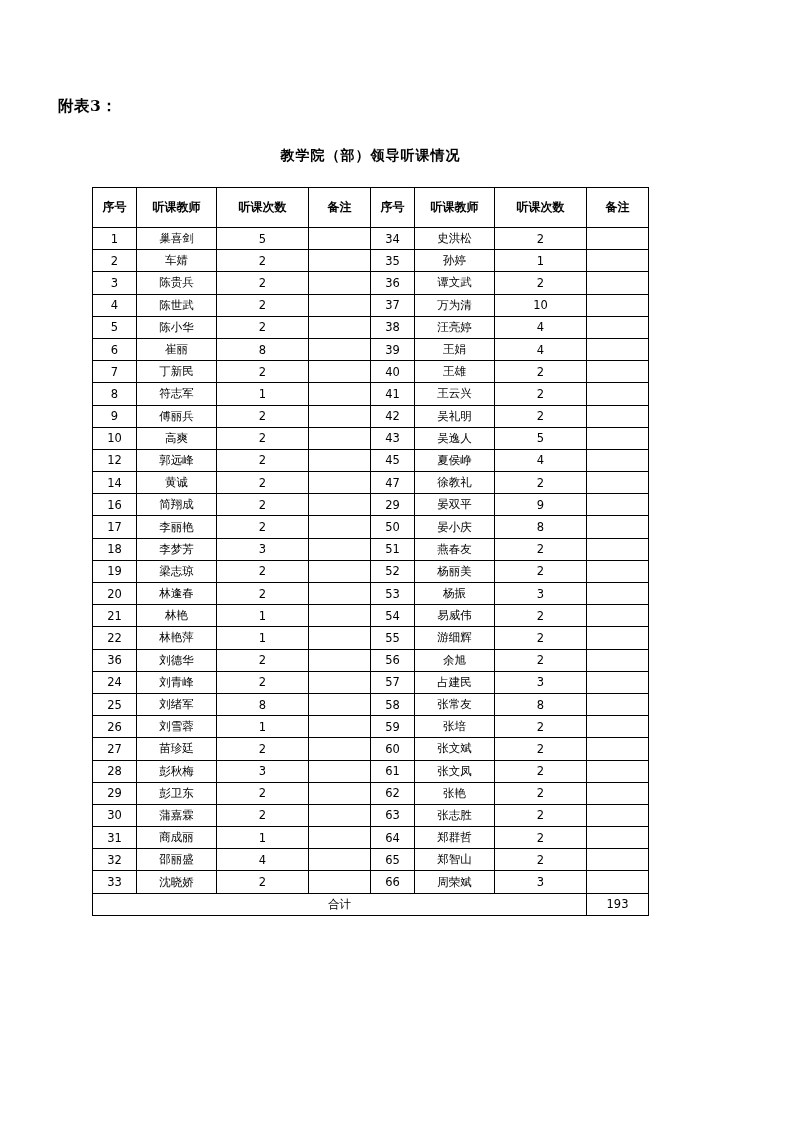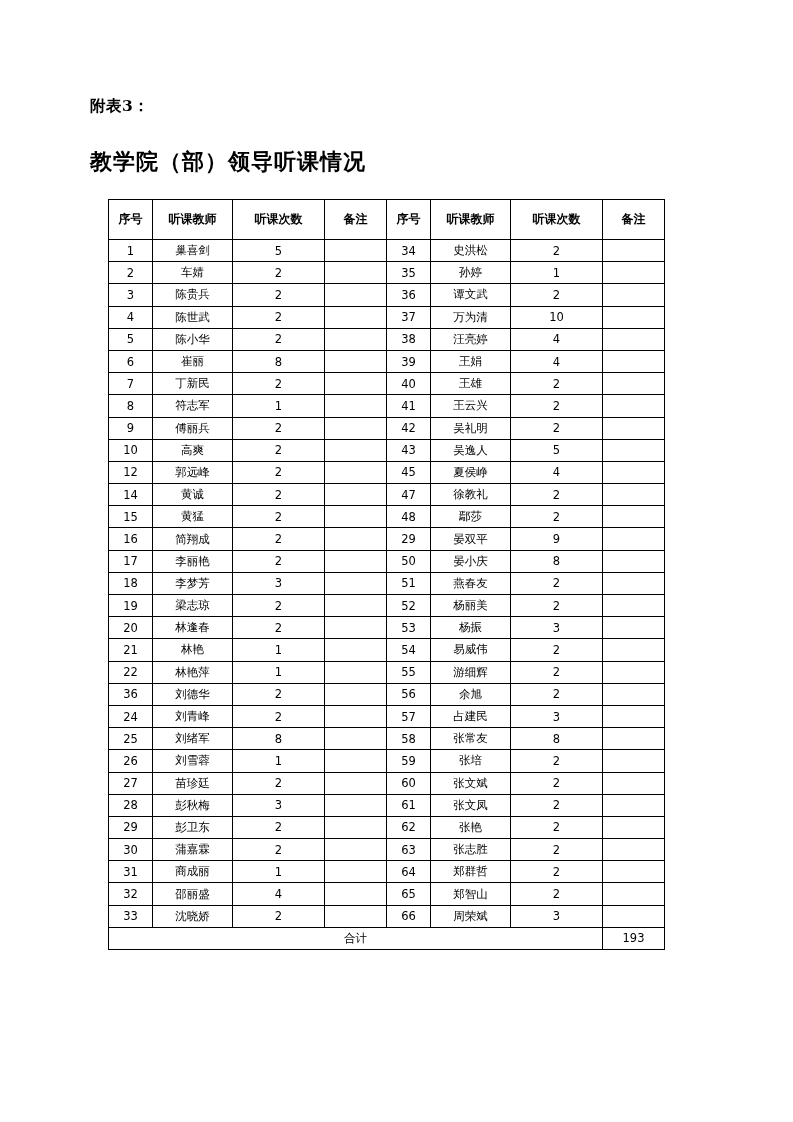--- a/index.html
+++ b/index.html
@@ -11,33 +11,33 @@
     width: 793px;
     height: 1122px;
     font-family: "DejaVu Sans", "Liberation Sans", sans-serif;
     color: #000000;
     position: relative;
   }
   .page {
     width: 793px;
     height: 1122px;
     box-sizing: border-box;
-    padding: 96px 110px 0 90px;
+    padding: 96px 110px 0 58px;
     position: relative;
   }
   .doc-label {
     font-size: 15.5px;
     font-weight: bold;
     letter-spacing: 0.5px;
     margin: 0 0 30px 0;
     font-family: "DejaVu Serif", "Liberation Serif", serif;
   }
   .doc-title {
-    text-align: left;
-    font-size: 22px;
+    text-align: center;
+    font-size: 14px;
     font-weight: bold;
     margin: 0 0 22px 0;
     letter-spacing: 1px;
     font-family: "DejaVu Sans", "Liberation Sans", sans-serif;
   }
   table.main {
     border-collapse: collapse;
     width: 555px;
     margin: 0 auto;
     table-layout: fixed;
@@ -219,30 +219,20 @@
           <td>14</td>
           <td>黄诚</td>
           <td>2</td>
           <td></td>
           <td>47</td>
           <td>徐教礼</td>
           <td>2</td>
           <td></td>
         </tr>
         <tr>
-          <td>15</td>
-          <td>黄猛</td>
-          <td>2</td>
-          <td></td>
-          <td>48</td>
-          <td>鄢莎</td>
-          <td>2</td>
-          <td></td>
-        </tr>
-        <tr>
           <td>16</td>
           <td>简翔成</td>
           <td>2</td>
           <td></td>
           <td>29</td>
           <td>晏双平</td>
           <td>9</td>
           <td></td>
         </tr>
         <tr>

